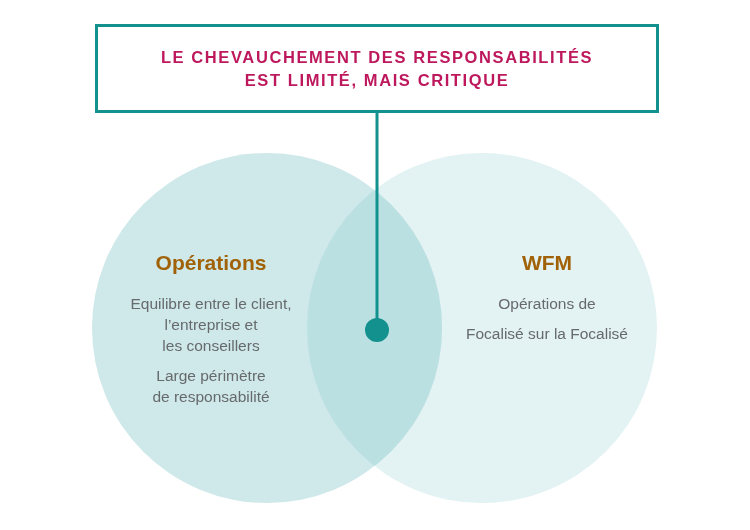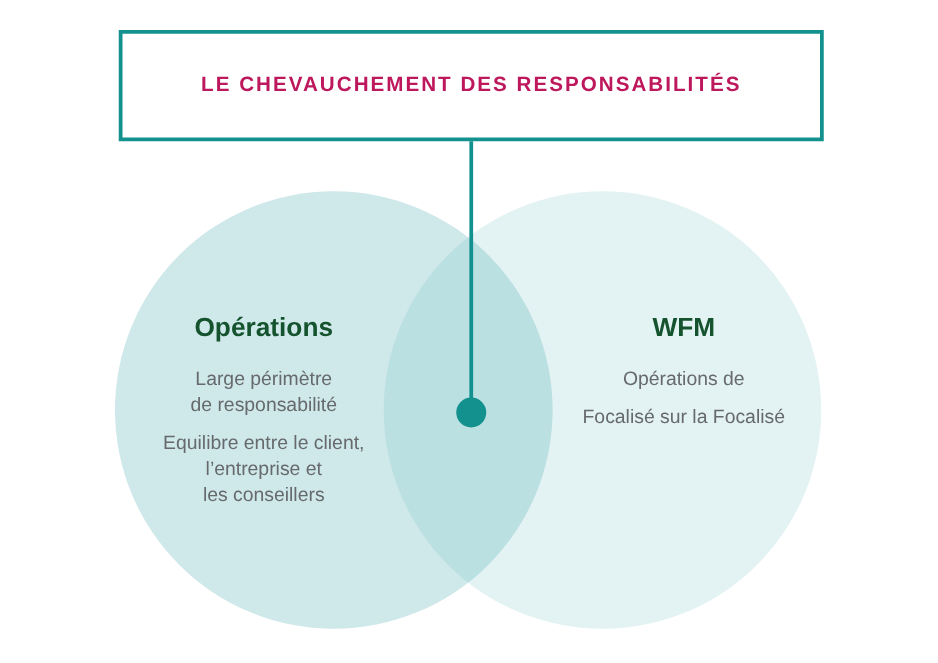--- a/index.html
+++ b/index.html
@@ -9,53 +9,54 @@
     .title-box {
       position: absolute; left: 95px; top: 24px; width: 558px; height: 83px;
       border: 3px solid #13918f; background: #fff;
       display: flex; flex-direction: column; align-items: center; justify-content: center;
     }
     .title-line {
       color: #be185d; font-weight: bold; font-size: 16.5px; letter-spacing: 1.6px;
       line-height: 23px; text-align: center; white-space: nowrap;
     }
     .set-block { position: absolute; text-align: center; color: #666a6c; }
-    .set-title { font-weight: bold; font-size: 21px; color: #14532d; margin-bottom: 18px; }
+    .set-title { font-weight: bold; font-size: 21px; color: #a16207; margin-bottom: 18px; }
     .set-desc { font-size: 15.5px; line-height: 21px; margin-bottom: 9px; }
     .left-block { left: 111px; top: 251px; width: 200px; }
     .right-block { left: 447px; top: 251px; width: 200px; }
   </style>
 </head>
 <body>
 
 <svg id="diagram" width="750" height="530">
   <circle cx="482" cy="328" r="175" fill="#e3f2f2"></circle>
   <circle cx="267" cy="328" r="175" fill="#cfe8ea"></circle>
   <clipPath id="clipRight">
       <circle cx="482" cy="328" r="175"></circle>
     </clipPath>
   <circle cx="267" cy="328" r="175" fill="#bbe0e2" clip-path="url(#clipRight)"></circle>
   <line x1="377" y1="110" x2="377" y2="330" stroke="#13918f" stroke-width="3"></line>
   <circle cx="377" cy="330" r="12" fill="#13918f"></circle>
 </svg>
 
 <div class="title-box">
   <div class="title-line">LE CHEVAUCHEMENT DES RESPONSABILITÉS</div>
+  <div class="title-line">EST LIMITÉ, MAIS CRITIQUE</div>
 </div>
 
 <div class="set-block left-block">
   <div class="set-title">Opérations</div>
   <div class="set-desc">
-    <div>Large périmètre</div>
-    <div>de responsabilité</div>
-  </div>
-  <div class="set-desc">
     <div>Equilibre entre le client,</div>
     <div>l’entreprise et</div>
     <div>les conseillers</div>
+  </div>
+  <div class="set-desc">
+    <div>Large périmètre</div>
+    <div>de responsabilité</div>
   </div>
 </div>
 
 <div class="set-block right-block">
   <div class="set-title">WFM</div>
   <div class="set-desc">
     <div>Opérations de</div>
   </div>
   <div class="set-desc">
     <div>Focalisé sur la Focalisé</div>

